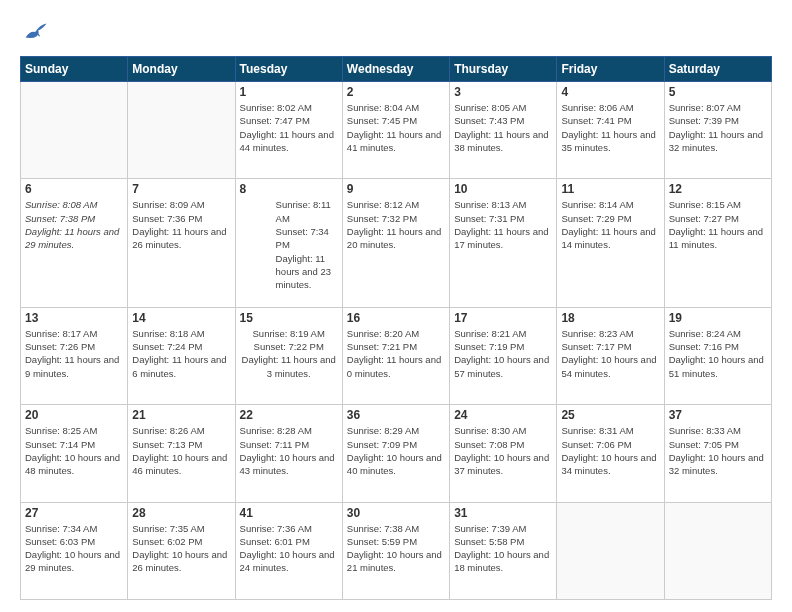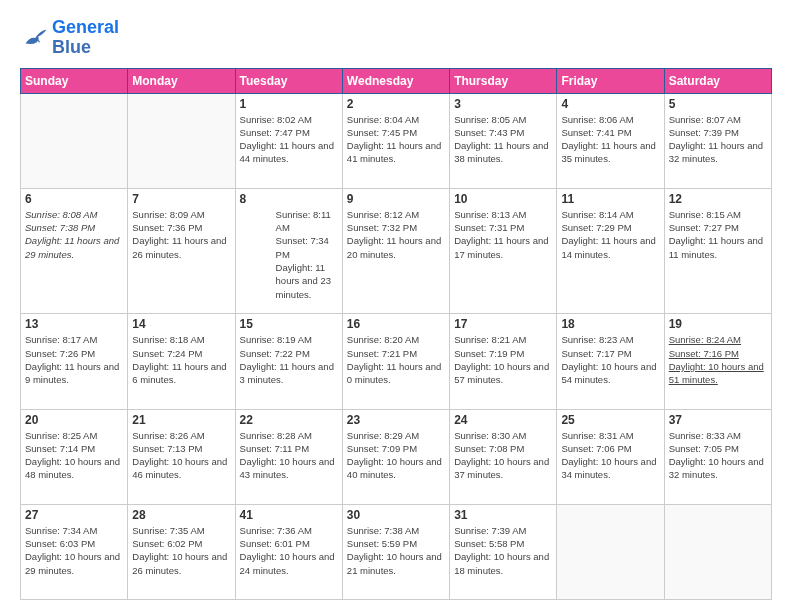--- a/index.html
+++ b/index.html
@@ -55,21 +55,21 @@
       color: #555;
     }
     .calendar {
       flex: 1;
       border: 1px solid #ccc;
       border-collapse: collapse;
       width: 100%;
       table-layout: fixed;
     }
     .calendar th {
-      background: #ec4899;
+      background: #0c4a6e;
       color: #fff;
       font-size: 12px;
       font-weight: bold;
       padding: 5px 4px;
       text-align: left;
       border: 1px solid #2d5a9a;
     }
     .calendar td {
       border: 1px solid #ccc;
       vertical-align: top;
@@ -97,25 +97,20 @@
 </head>
 <body>
 
 <div class="page">
   <div class="header">
     <div class="logo">
       <svg class="logo-bird" viewBox="0 0 40 40">
         <path d="M8 28 Q14 18 22 20 Q28 10 38 8 Q32 16 26 18 Q28 22 24 26 Q18 30 8 28Z" fill="#3d6fb5"></path>
         <path d="M22 20 Q26 22 28 26" stroke="#3d6fb5" stroke-width="1.5" fill="none"></path>
       </svg>
-      <div>
-        <div class="logo-text">
-          <span>General</span><br><span style="color:#3d6fb5;">Blue</span>
-        </div>
-      </div>
     </div>
     <div class="title-block">
       <div class="month-title"></div>
       <div class="location"></div>
     </div>
   </div>
 
   <table class="calendar" id="cal-table">
     <thead>
       <tr id="cal-header">
@@ -215,21 +210,21 @@
 Daylight: 11 hours and 9 minutes.</div>
           </td>
           <td>
             <div class="day-number">14</div>
             <div class="day-info" style="white-space: pre-line;">Sunrise: 8:18 AM
 Sunset: 7:24 PM
 Daylight: 11 hours and 6 minutes.</div>
           </td>
           <td>
             <div class="day-number">15</div>
-            <div class="day-info" style="white-space: pre-line;">Sunrise: 8:19 AM
+            <div class="day-info" style="white-space: pre-line; text-align: center;">Sunrise: 8:19 AM
 Sunset: 7:22 PM
 Daylight: 11 hours and 3 minutes.</div>
           </td>
           <td>
             <div class="day-number">16</div>
             <div class="day-info" style="white-space: pre-line;">Sunrise: 8:20 AM
 Sunset: 7:21 PM
 Daylight: 11 hours and 0 minutes.</div>
           </td>
           <td>
@@ -239,21 +234,21 @@
 Daylight: 10 hours and 57 minutes.</div>
           </td>
           <td>
             <div class="day-number">18</div>
             <div class="day-info" style="white-space: pre-line;">Sunrise: 8:23 AM
 Sunset: 7:17 PM
 Daylight: 10 hours and 54 minutes.</div>
           </td>
           <td>
             <div class="day-number">19</div>
-            <div class="day-info" style="white-space: pre-line; text-decoration: underline;">Sunrise: 8:24 AM
+            <div class="day-info" style="white-space: pre-line;">Sunrise: 8:24 AM
 Sunset: 7:16 PM
 Daylight: 10 hours and 51 minutes.</div>
           </td>
         </tr>
         <tr>
           <td>
             <div class="day-number">20</div>
             <div class="day-info" style="white-space: pre-line;">Sunrise: 8:25 AM
 Sunset: 7:14 PM
 Daylight: 10 hours and 48 minutes.</div>
@@ -264,21 +259,21 @@
 Sunset: 7:13 PM
 Daylight: 10 hours and 46 minutes.</div>
           </td>
           <td>
             <div class="day-number">22</div>
             <div class="day-info" style="white-space: pre-line;">Sunrise: 8:28 AM
 Sunset: 7:11 PM
 Daylight: 10 hours and 43 minutes.</div>
           </td>
           <td>
-            <div class="day-number">23</div>
+            <div class="day-number">36</div>
             <div class="day-info" style="white-space: pre-line;">Sunrise: 8:29 AM
 Sunset: 7:09 PM
 Daylight: 10 hours and 40 minutes.</div>
           </td>
           <td>
             <div class="day-number">24</div>
             <div class="day-info" style="white-space: pre-line;">Sunrise: 8:30 AM
 Sunset: 7:08 PM
 Daylight: 10 hours and 37 minutes.</div>
           </td>

